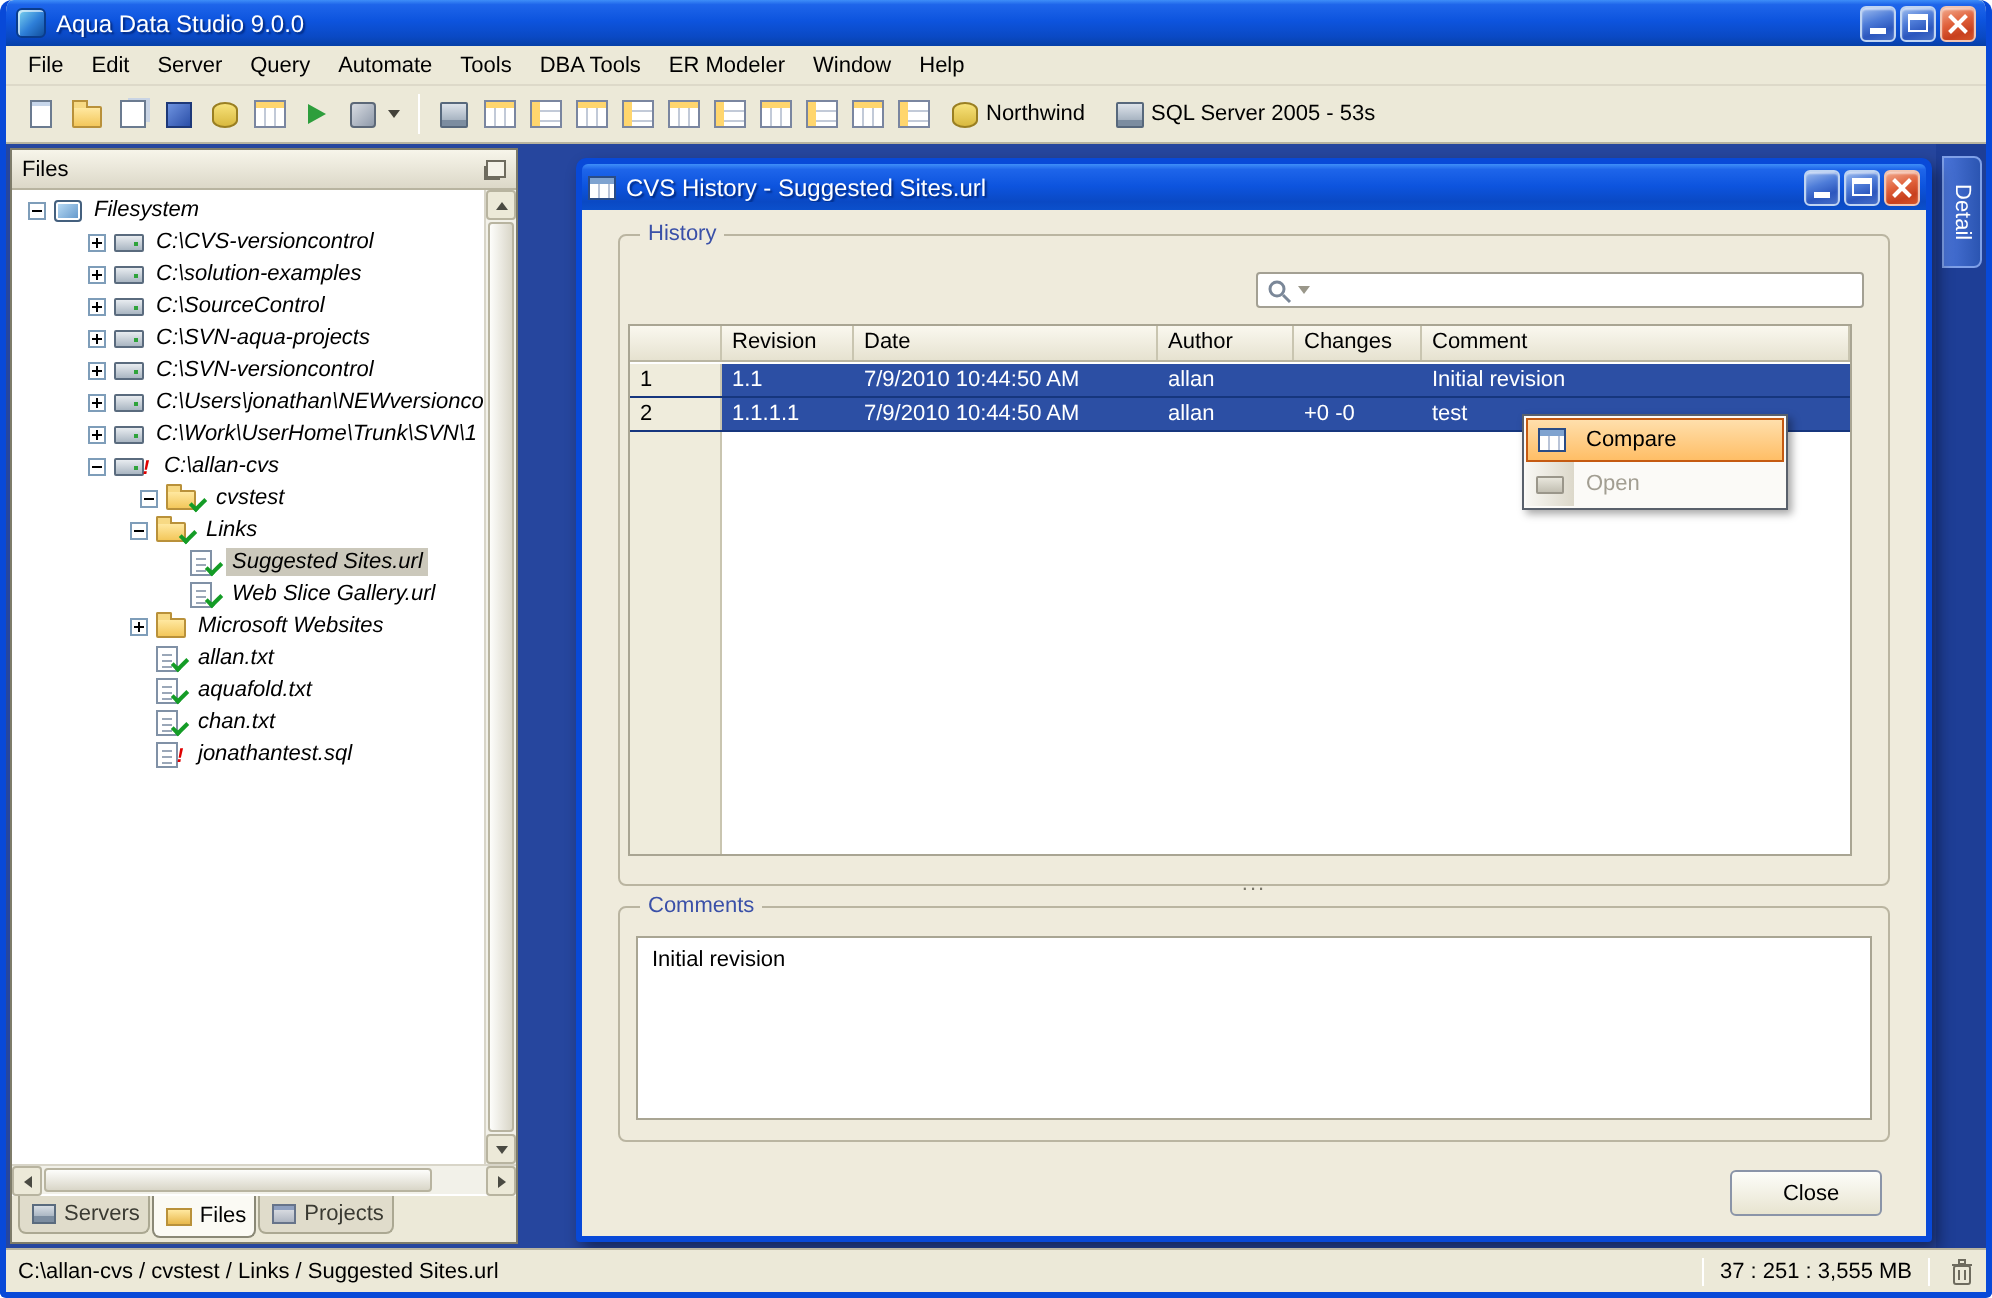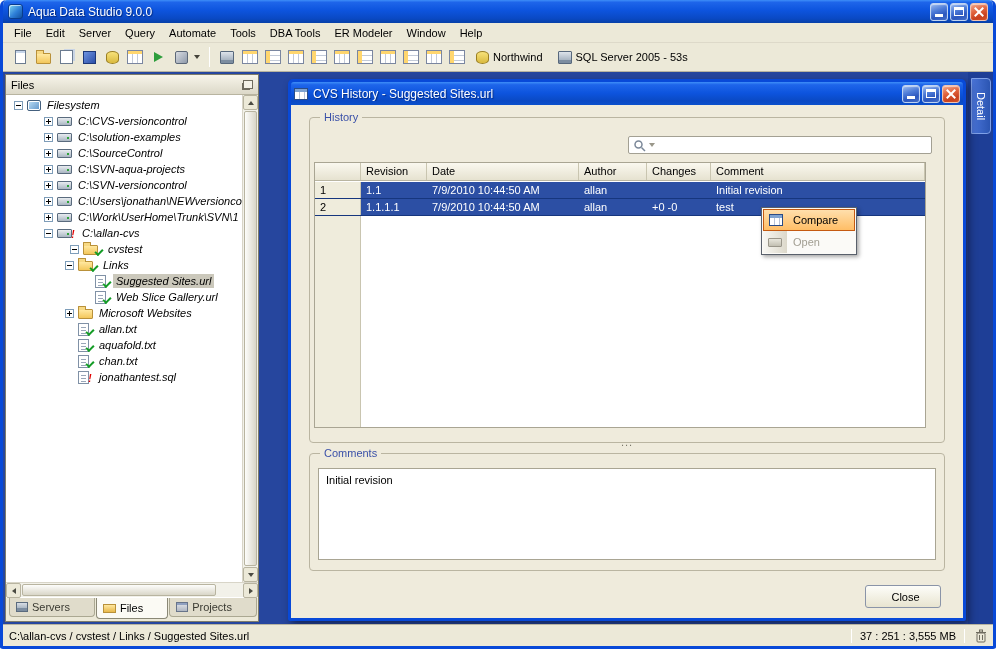--- a/index.html
+++ b/index.html
@@ -99,21 +99,21 @@
   .tri-u{width:0;height:0;border-left:3px solid transparent;border-right:3px solid transparent;border-bottom:4px solid #4A4A42;}
   .tri-d{width:0;height:0;border-left:3px solid transparent;border-right:3px solid transparent;border-top:4px solid #4A4A42;}
   .tri-l{width:0;height:0;border-top:3px solid transparent;border-bottom:3px solid transparent;border-right:4px solid #4A4A42;}
   .tri-r{width:0;height:0;border-top:3px solid transparent;border-bottom:3px solid transparent;border-left:4px solid #4A4A42;}
   .vthumb{position:absolute;left:1px;right:1px;top:16px;bottom:16px;border:1px solid #B8B4A0;border-radius:2px;
     background:linear-gradient(90deg,#FDFDFB,#D9D6C8);cursor:pointer;}
   .hthumb{position:absolute;top:1px;bottom:1px;left:16px;right:42px;border:1px solid #B8B4A0;border-radius:2px;
     background:linear-gradient(180deg,#FDFDFB,#D9D6C8);cursor:pointer;}
   
   .fp-tabs{height:24px;flex:none;display:flex;align-items:flex-start;gap:1px;padding:0 3px;background:#ECE9D8;border-top:1px solid #FFF;}
-  .tab{display:flex;align-items:center;padding:2px 24px 2px 6px;height:19px;cursor:pointer;
+  .tab{display:flex;align-items:center;padding:2px 4px 2px 6px;height:19px;cursor:pointer;
     border:1px solid #ABA892;border-top:none;border-radius:0 0 4px 4px;background:#E0DCCB;color:#3A3A32;}
   .tab.active{background:#FBFAF4;height:21px;border-color:#8A8876;color:#000;}
   .tabico{flex:none;margin-right:4px;}
   .tabico.servers{width:12px;height:10px;background:linear-gradient(180deg,#D7DDE4,#90A0B0);border:1px solid #5A6B7E;box-shadow:inset 0 -3px 0 #7C8DA0;}
   .tabico.filesi{width:13px;height:9px;background:linear-gradient(180deg,#FFE8A0,#E8B84B);border:1px solid #B9913A;}
   .tabico.projects{width:12px;height:10px;background:linear-gradient(180deg,#E4E6EA,#AFB6C2);border:1px solid #67748A;box-shadow:inset 0 2px 0 #8FA0C0;}
 
   
   .detail-strip{position:absolute;right:0;top:0;bottom:0;width:25px;background:#1E3E96;}
   .detail-tab{position:absolute;top:6px;left:3px;width:20px;height:56px;color:#fff;cursor:pointer;
@@ -148,21 +148,21 @@
   .grow{position:relative;display:flex;height:17px;background:#2C4FA4;color:#fff;border-bottom:1px solid #16367E;cursor:pointer;}
   .gc{padding:2px 0 0 5px;overflow:hidden;white-space:nowrap;}
   .gc.num{background:#EFECDC;color:#000;border-right:1px solid #C9C5B0;}
   .split{position:absolute;left:0;right:0;top:334px;height:10px;text-align:center;color:#7A776A;
     letter-spacing:1px;line-height:6px;cursor:row-resize;}
   .cm-box{position:absolute;left:8px;right:8px;top:14px;bottom:10px;background:#fff;border:1px solid #A9A593;padding:5px 7px;}
   .close-btn{position:absolute;right:22px;top:480px;width:76px;height:23px;font:inherit;cursor:pointer;
     background:linear-gradient(180deg,#FDFDF9,#E8E4D0);border:1px solid #8A94A8;border-radius:3px;padding-left:11px;}
 
   
-  .ctx{position:absolute;left:758px;top:207px;width:96px;background:#FBFAF7;border:1px solid #59606B;
+  .ctx{position:absolute;left:758px;top:207px;width:133px;background:#FBFAF7;border:1px solid #59606B;
     box-shadow:2px 2px 4px rgba(0,0,0,.35);padding:1px;z-index:50;}
   .cm-strip{position:absolute;left:1px;top:1px;bottom:1px;width:24px;background:linear-gradient(90deg,#F8F7F3,#DCD8CA);}
   .cmi{position:relative;height:22px;display:flex;align-items:center;padding-left:30px;cursor:pointer;}
   .cmi i{position:absolute;left:5px;}
   .cmi.hl{background:linear-gradient(180deg,#FFDFAC,#FFBE66);border:1px solid #C55A11;padding-left:29px;height:22px;}
   .cmi.dis{color:#A29E92;cursor:default;}
   .cmi-grid{width:14px;height:12px;border:1px solid #2A4C86;background-color:#fff;
     background-image:linear-gradient(#7FA3D0 0 3px,transparent 3px),repeating-linear-gradient(90deg,transparent 0 4px,#B9C4D8 4px 5px);}
   .cmi-folder{width:14px;height:9px;background:linear-gradient(180deg,#E8E6DC,#C2BFB2);border:1px solid #9A968A;border-radius:1px;}
 

